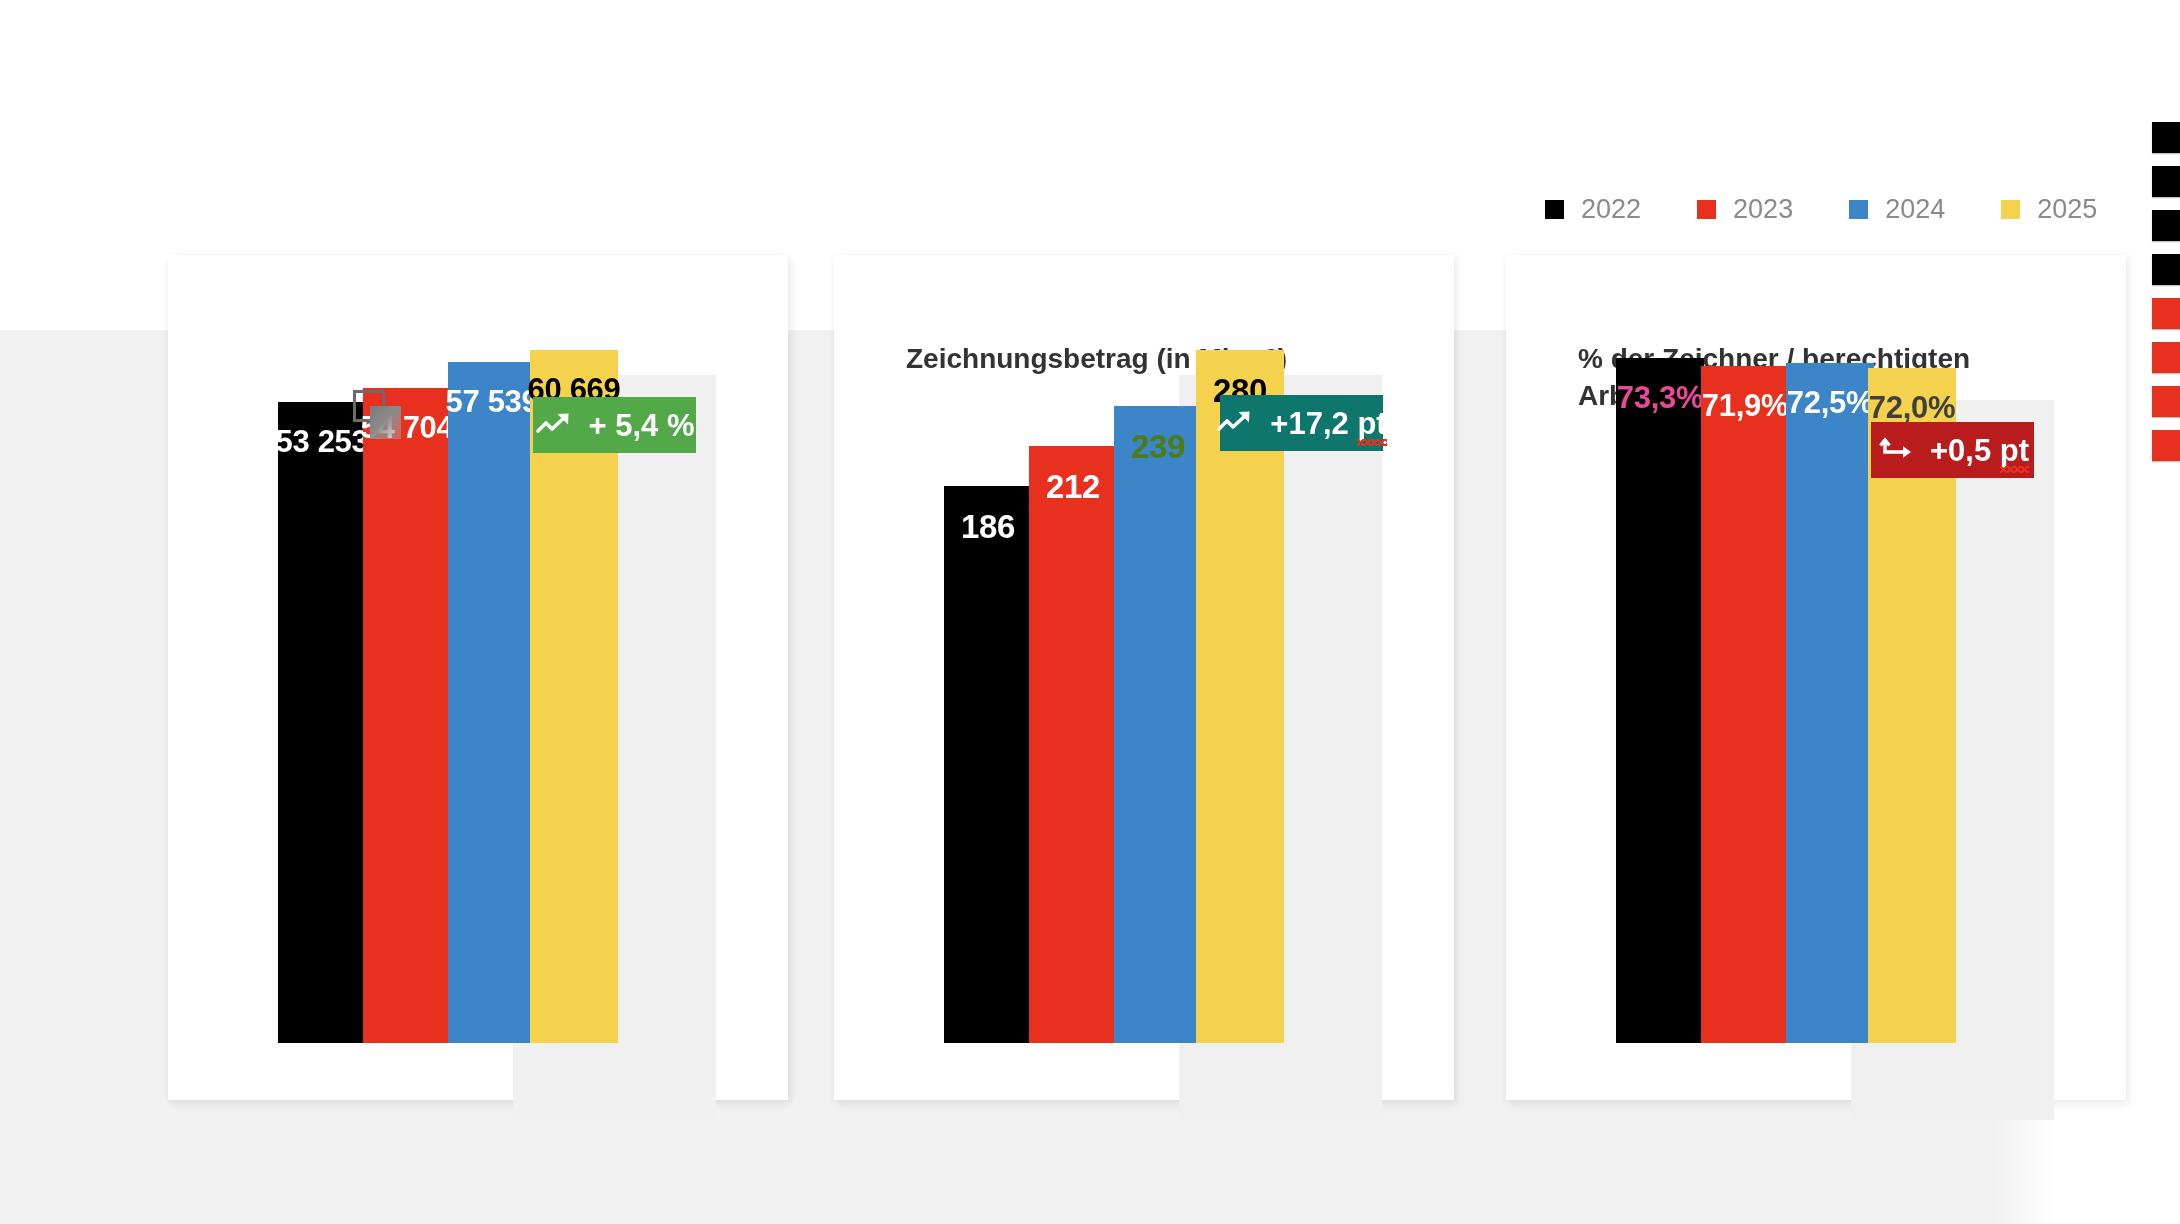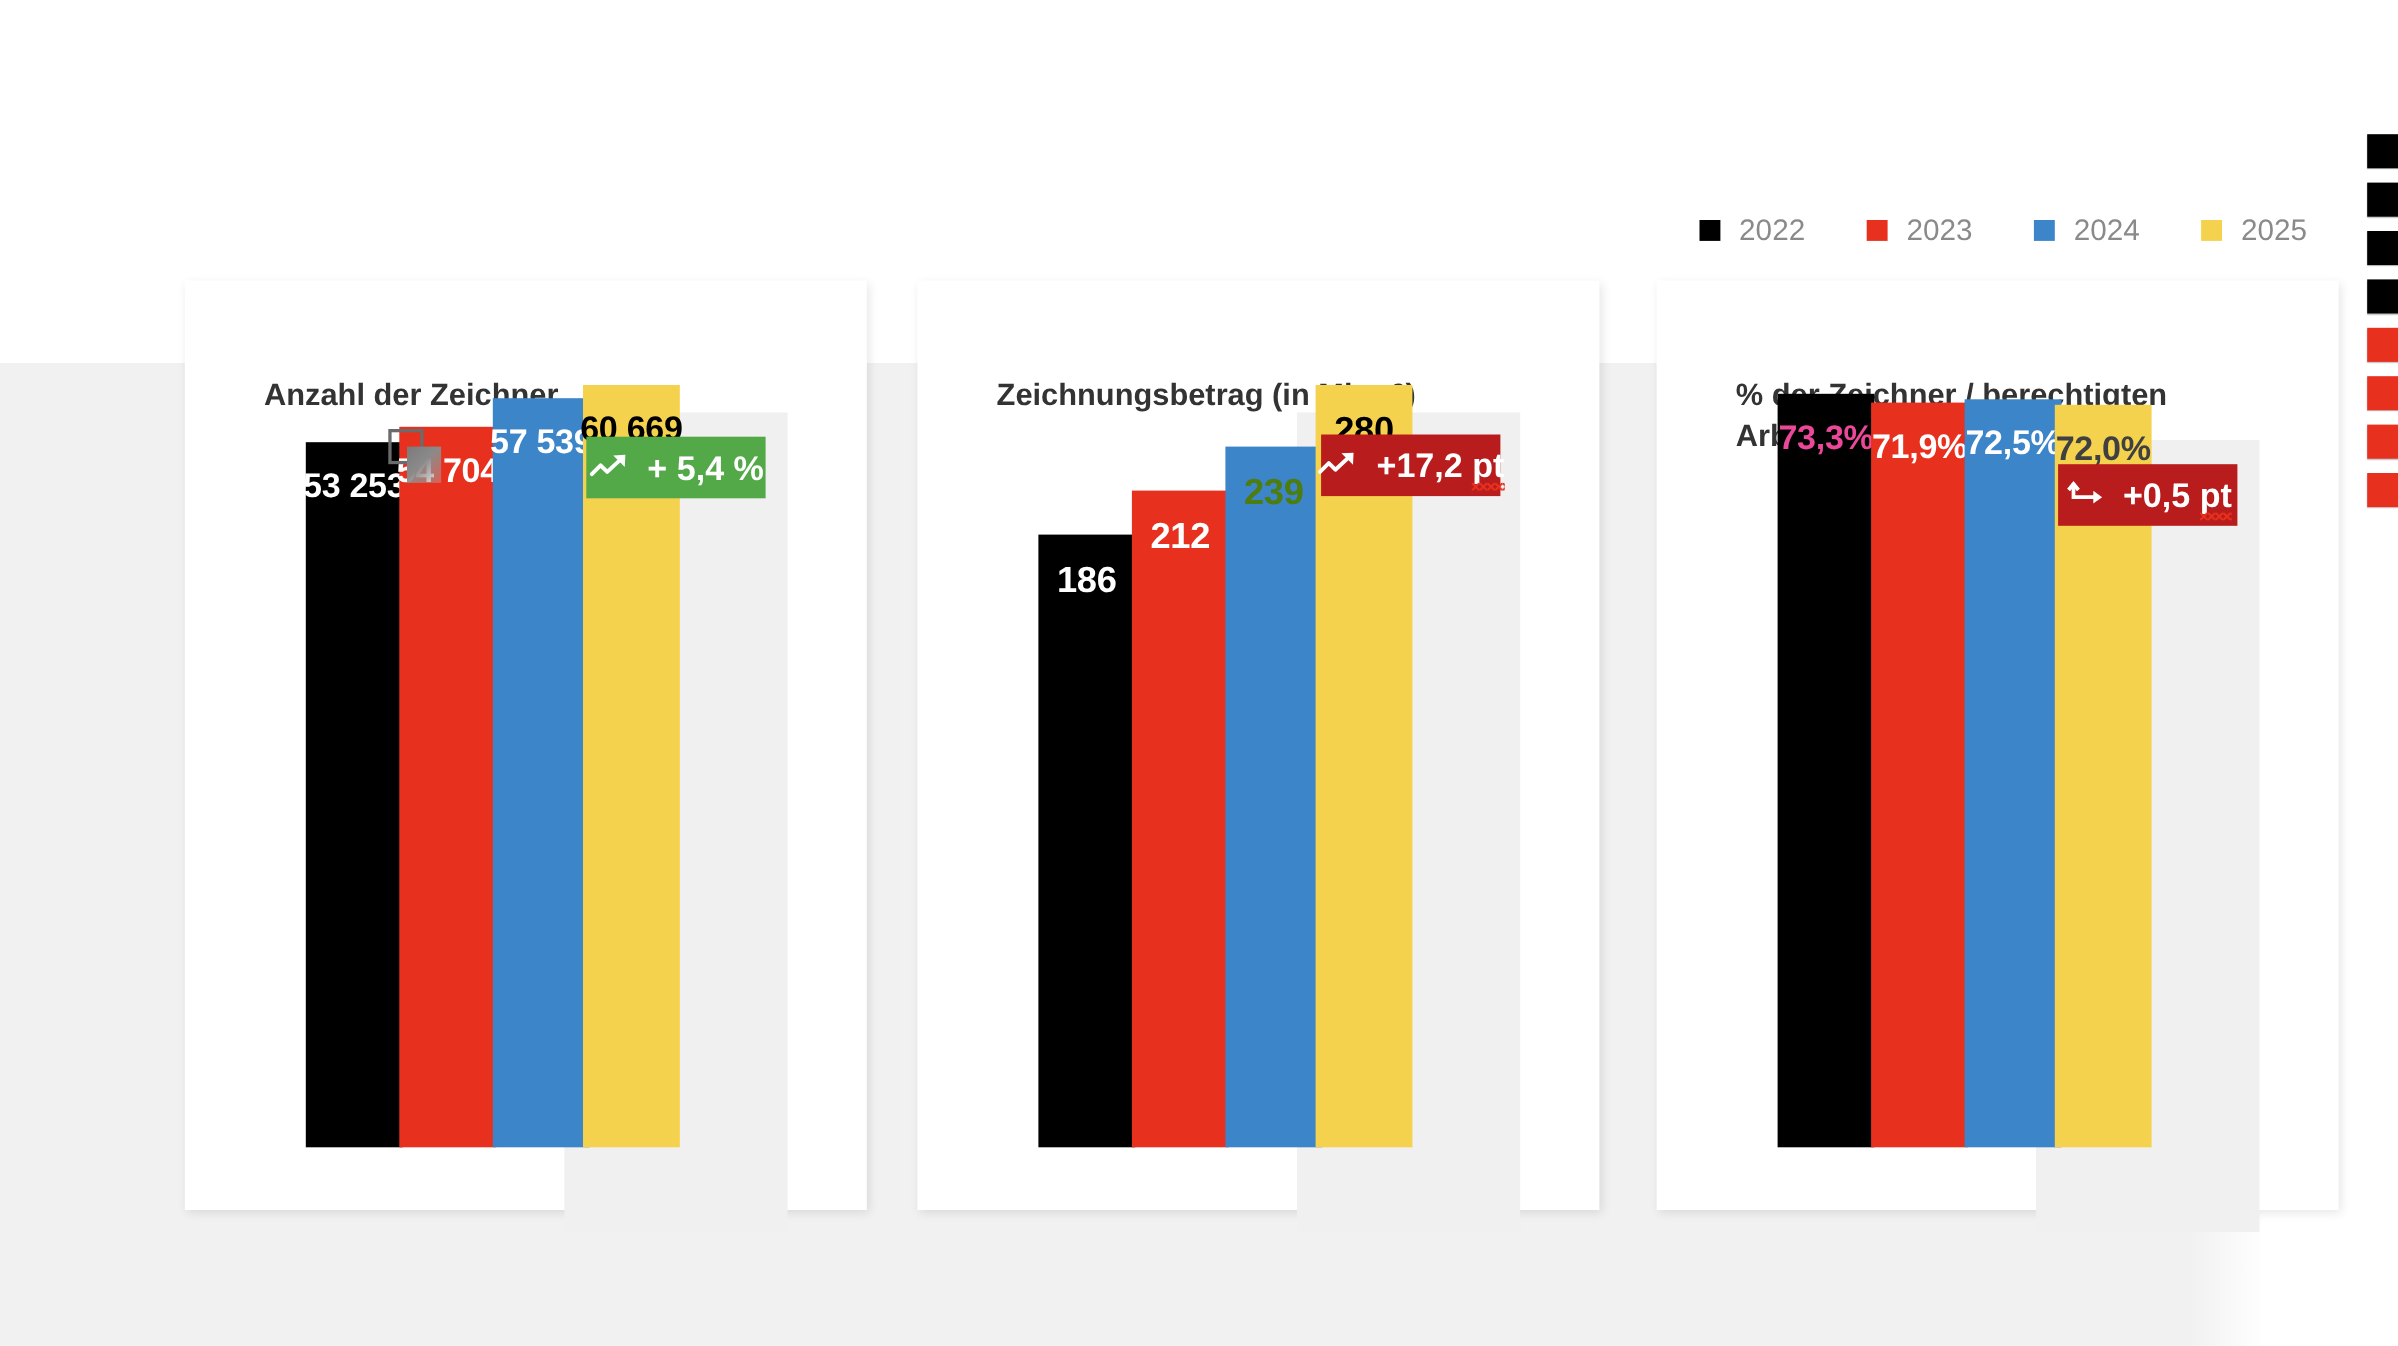--- a/index.html
+++ b/index.html
@@ -259,21 +259,20 @@
         <span class="legend-swatch" style="background: rgb(59, 133, 200);"></span>
         <span class="legend-label">2024</span>
       </div>
       <div class="legend-item">
         <span class="legend-swatch" style="background: rgb(245, 210, 77);"></span>
         <span class="legend-label">2025</span>
       </div>
     </div>
 
   <div class="card" id="card-0">
-    <div class="card-title">Anzahl der Zeichner</div>
     <div class="plot" id="plot-0">
         <div class="highlight-box" style="left: 345px; top: 120px; width: 203px; height: 745px;"></div>
         <div class="bar" style="left: 110px; top: 147px; width: 88px; height: 641px; background: rgb(0, 0, 0);"></div>
         <div class="bar-label wide" style="left: 88px; width: 132px; top: 171px; color: rgb(255, 255, 255);">53 253</div>
         <div class="bar" style="left: 195px; top: 133px; width: 88px; height: 655px; background: rgb(232, 48, 30);"></div>
         <div class="bar-label wide" style="left: 173px; width: 132px; top: 157px; color: rgb(255, 255, 255);">54 704</div>
         <div class="bar" style="left: 280px; top: 107px; width: 88px; height: 681px; background: rgb(59, 133, 200);"></div>
         <div class="bar-label wide" style="left: 258px; width: 132px; top: 131px; color: rgb(255, 255, 255);">57 539</div>
         <div class="bar" style="left: 362px; top: 95px; width: 88px; height: 693px; background: rgb(245, 210, 77);"></div>
         <div class="bar-label wide" style="left: 340px; width: 132px; top: 119px; color: rgb(0, 0, 0);">60 669</div>
@@ -294,21 +293,21 @@
     <div class="plot" id="plot-1">
         <div class="highlight-box" style="left: 345px; top: 120px; width: 203px; height: 745px;"></div>
         <div class="bar" style="left: 110px; top: 231px; width: 88px; height: 557px; background: rgb(0, 0, 0);"></div>
         <div class="bar-label" style="left: 88px; width: 132px; top: 255px; color: rgb(255, 255, 255);">186</div>
         <div class="bar" style="left: 195px; top: 191px; width: 88px; height: 597px; background: rgb(232, 48, 30);"></div>
         <div class="bar-label" style="left: 173px; width: 132px; top: 215px; color: rgb(255, 255, 255);">212</div>
         <div class="bar" style="left: 280px; top: 151px; width: 88px; height: 637px; background: rgb(59, 133, 200);"></div>
         <div class="bar-label" style="left: 258px; width: 132px; top: 175px; color: #4d7c0f;">239</div>
         <div class="bar" style="left: 362px; top: 95px; width: 88px; height: 693px; background: rgb(245, 210, 77);"></div>
         <div class="bar-label" style="left: 340px; width: 132px; top: 119px; color: rgb(0, 0, 0);">280</div>
-        <div class="delta-badge" style="left: 367px; top: 140px; width: 163px; height: 56px; background: #b91c1c; text-align: center;">
+        <div class="delta-badge" style="left: 386px; top: 140px; width: 163px; height: 56px; background: #0f766e; text-align: center;">
           <span style="display: flex; align-items: center; margin-right: 12px;">
             <svg class="delta-icon" viewBox="0 0 42 34" aria-hidden="true">
               <path d="M3 23 L11 15 L17 21 L31 8" fill="none" stroke="#fff" stroke-width="3.6" stroke-linecap="round" stroke-linejoin="round"></path>
               <polygon points="22.5,6 33.5,5.5 33,16.5" fill="#fff"></polygon>
             </svg>
           </span>
           <span class="delta-text"><span>+17,2 </span><span class="spell">pt</span></span>
         </div>
       </div>
   </div>

